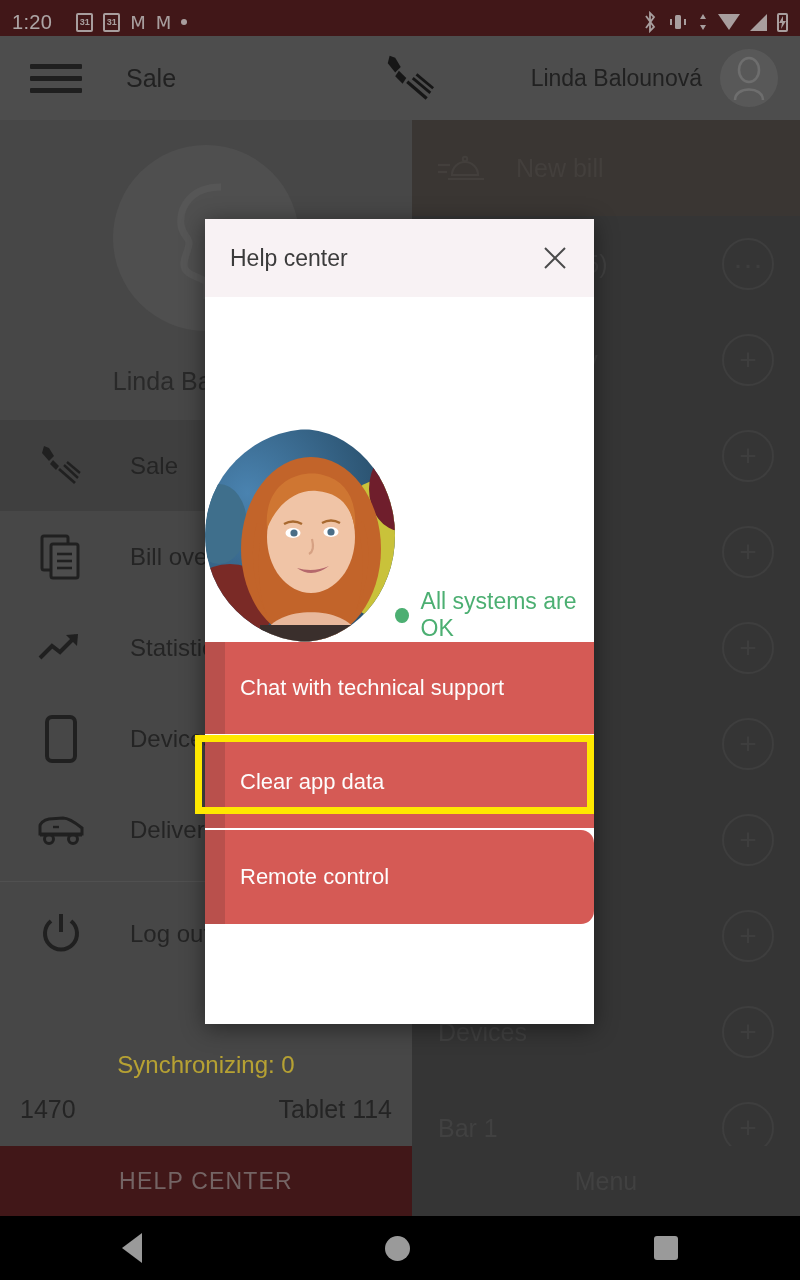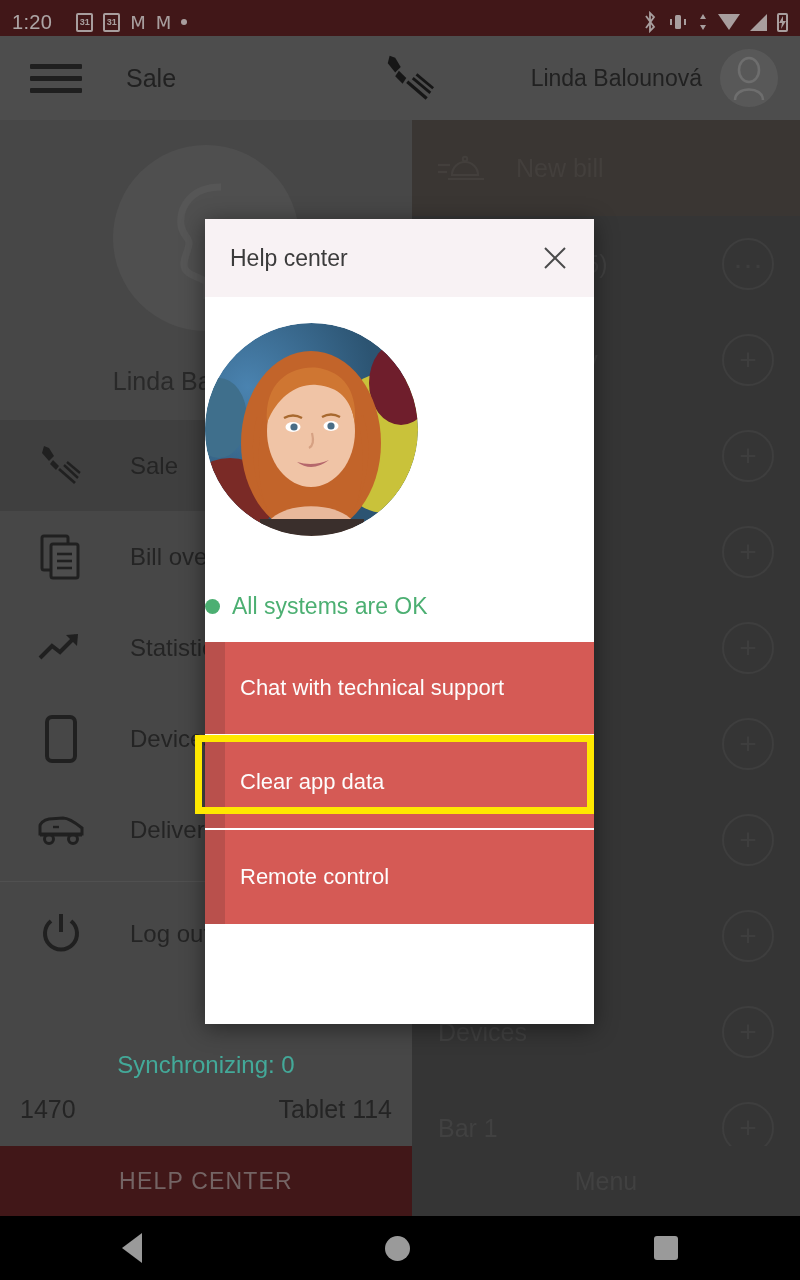--- a/index.html
+++ b/index.html
@@ -59,21 +59,21 @@
   .drawer-name{ margin-top:36px; font-size:25px; color:#3a3a3a; }
   .dnav{ }
   .dnav-item{
     height:91px; display:flex; align-items:center; padding-left:36px; gap:44px;
   }
   .dnav-item.active{ background:#585858; }
   .dnav-ic{ width:50px; height:50px; display:flex; align-items:center; justify-content:center; }
   .dnav-label{ font-size:24px; color:#333; white-space:nowrap; }
   .dnav-sep{ height:1px; background:#707070; margin:6px 0; }
   .drawer-foot{ position:absolute; bottom:0; left:0; width:100%; padding-bottom:8px; }
-  .sync-line{ text-align:center; font-size:24px; color:#5eead4; padding:8px 10px 16px; }
+  .sync-line{ text-align:center; font-size:24px; color:#fde047; padding:8px 10px 16px; }
   .foot-row{ display:flex; justify-content:space-between; padding:0 20px 14px; font-size:25px; color:#333; }
 
   .helpcenter-btn{
     position:absolute; left:0; top:1146px; width:412px; height:70px;
     background:#5a2122; color:#a18b8b; font-size:23px; letter-spacing:1.2px;
     display:flex; align-items:center; justify-content:center;
   }
 
   
   .content{
@@ -105,21 +105,21 @@
   .dialog{
     position:absolute; left:205px; top:219px; width:389px; height:805px;
     background:#ffffff; box-shadow:0 4px 22px rgba(0,0,0,.45);
   }
   .dlg-head{
     height:78px; background:#f8f2f4; display:flex; align-items:center;
     padding:0 22px 0 25px;
   }
   .dlg-title{ font-size:23px; color:#3b3b3b; }
   .dlg-close{ margin-left:auto; width:34px; height:34px; display:flex; align-items:center; justify-content:center; }
-  .dlg-body{ background:#fff; height:345px; display:flex; flex-direction:column; align-items:flex-start;gap:29px; }
+  .dlg-body{ background:#fff; height:345px; display:flex; align-items:flex-end; }
   .agent-photo{
     width:213px; height:213px; border-radius:50%; margin-top:26px; overflow:hidden;
     position:relative;
   }
   .status-row{ display:flex; align-items:center; gap:12px; margin-top:28px; }
   .status-dot{ width:15px;height:15px;border-radius:50%; }
   .status-text{ font-size:23px; }
 
   .dlg-list{ }
   .dlg-li{
@@ -411,21 +411,21 @@
     <div class="dlg-list" id="dialog-list">
         <div class="dlg-li" style="background: rgb(213, 90, 85);">
           <span class="edge" style="background: rgb(185, 80, 76);"></span>
           <span>Chat with technical support</span>
         </div>
         <div class="dlg-li" style="background: rgb(213, 90, 85);">
           <span class="edge" style="background: rgb(185, 80, 76);"></span>
           <span>Clear app data</span>
           <span class="highlight" style="border-color: rgb(255, 232, 0);"></span>
         </div>
-        <div class="dlg-li" style="background: rgb(213, 90, 85);">
+        <div class="dlg-li" style="background: rgb(213, 90, 85); border-radius: 13px;">
           <span class="edge" style="background: rgb(185, 80, 76);"></span>
           <span>Remote control</span>
         </div>
       </div>
   </div>
 
   <div class="navbar">
     <span class="nav-back"></span>
     <span class="nav-home"></span>
     <span class="nav-rec"></span>

